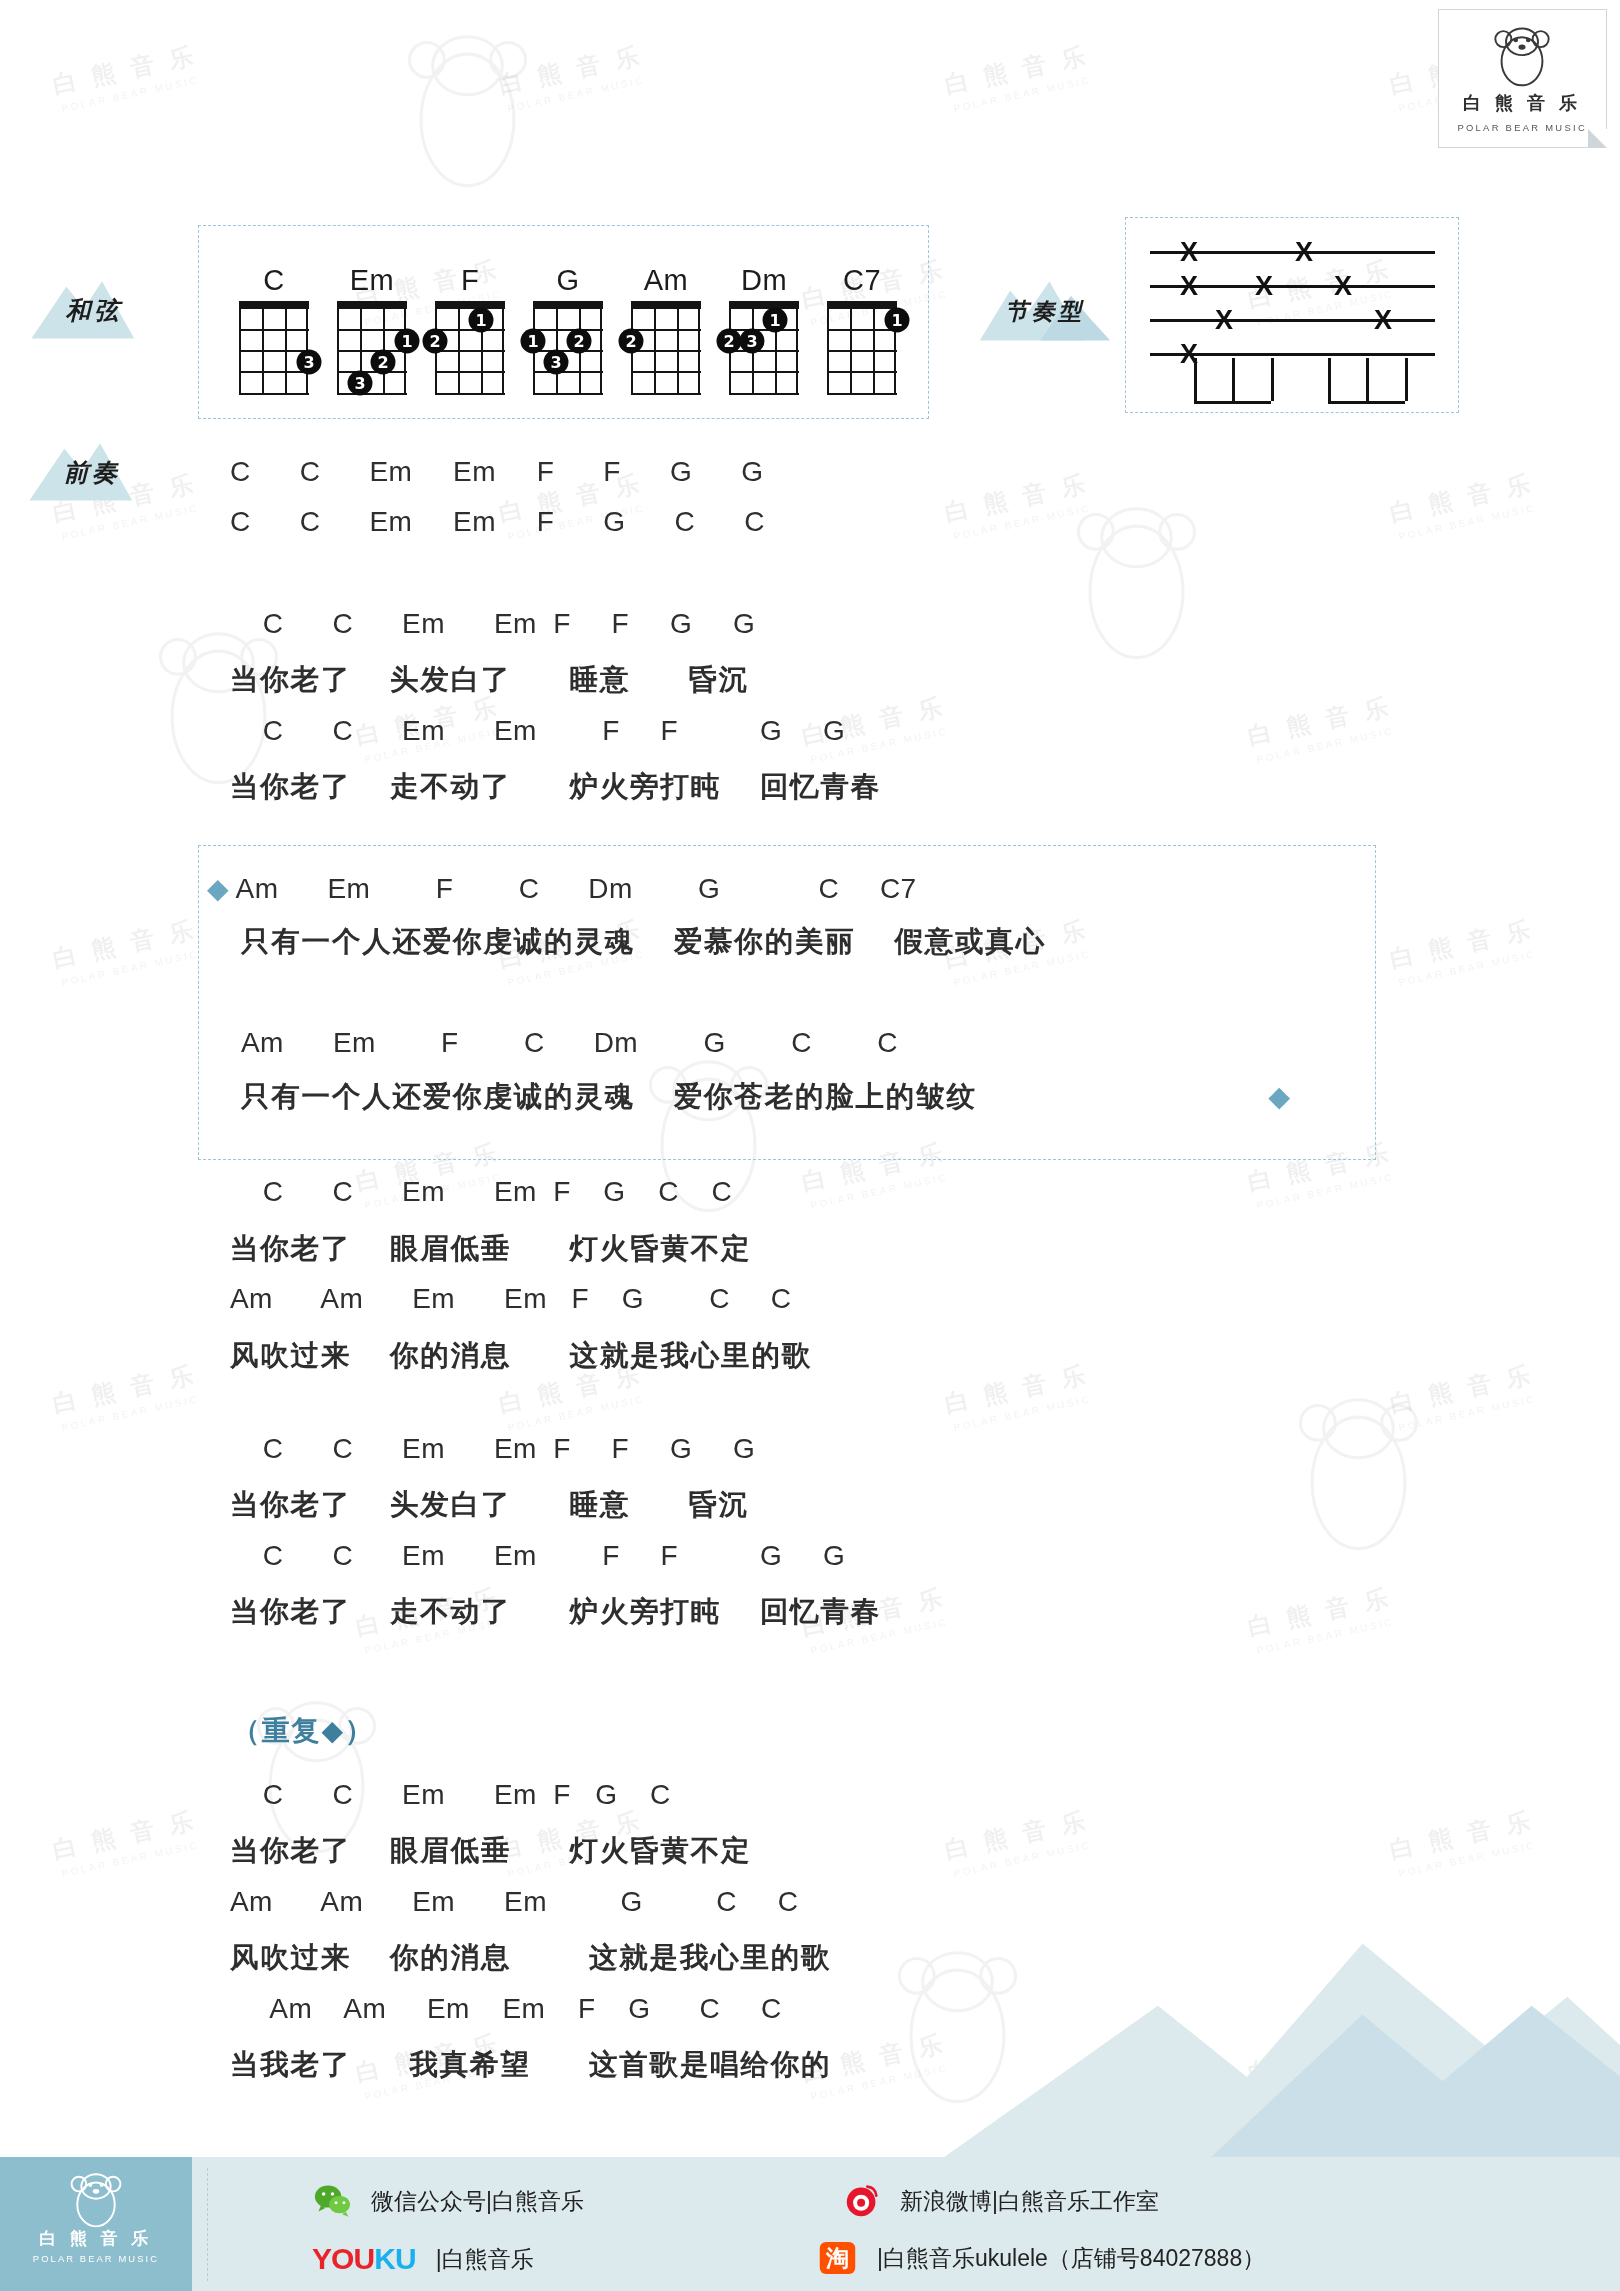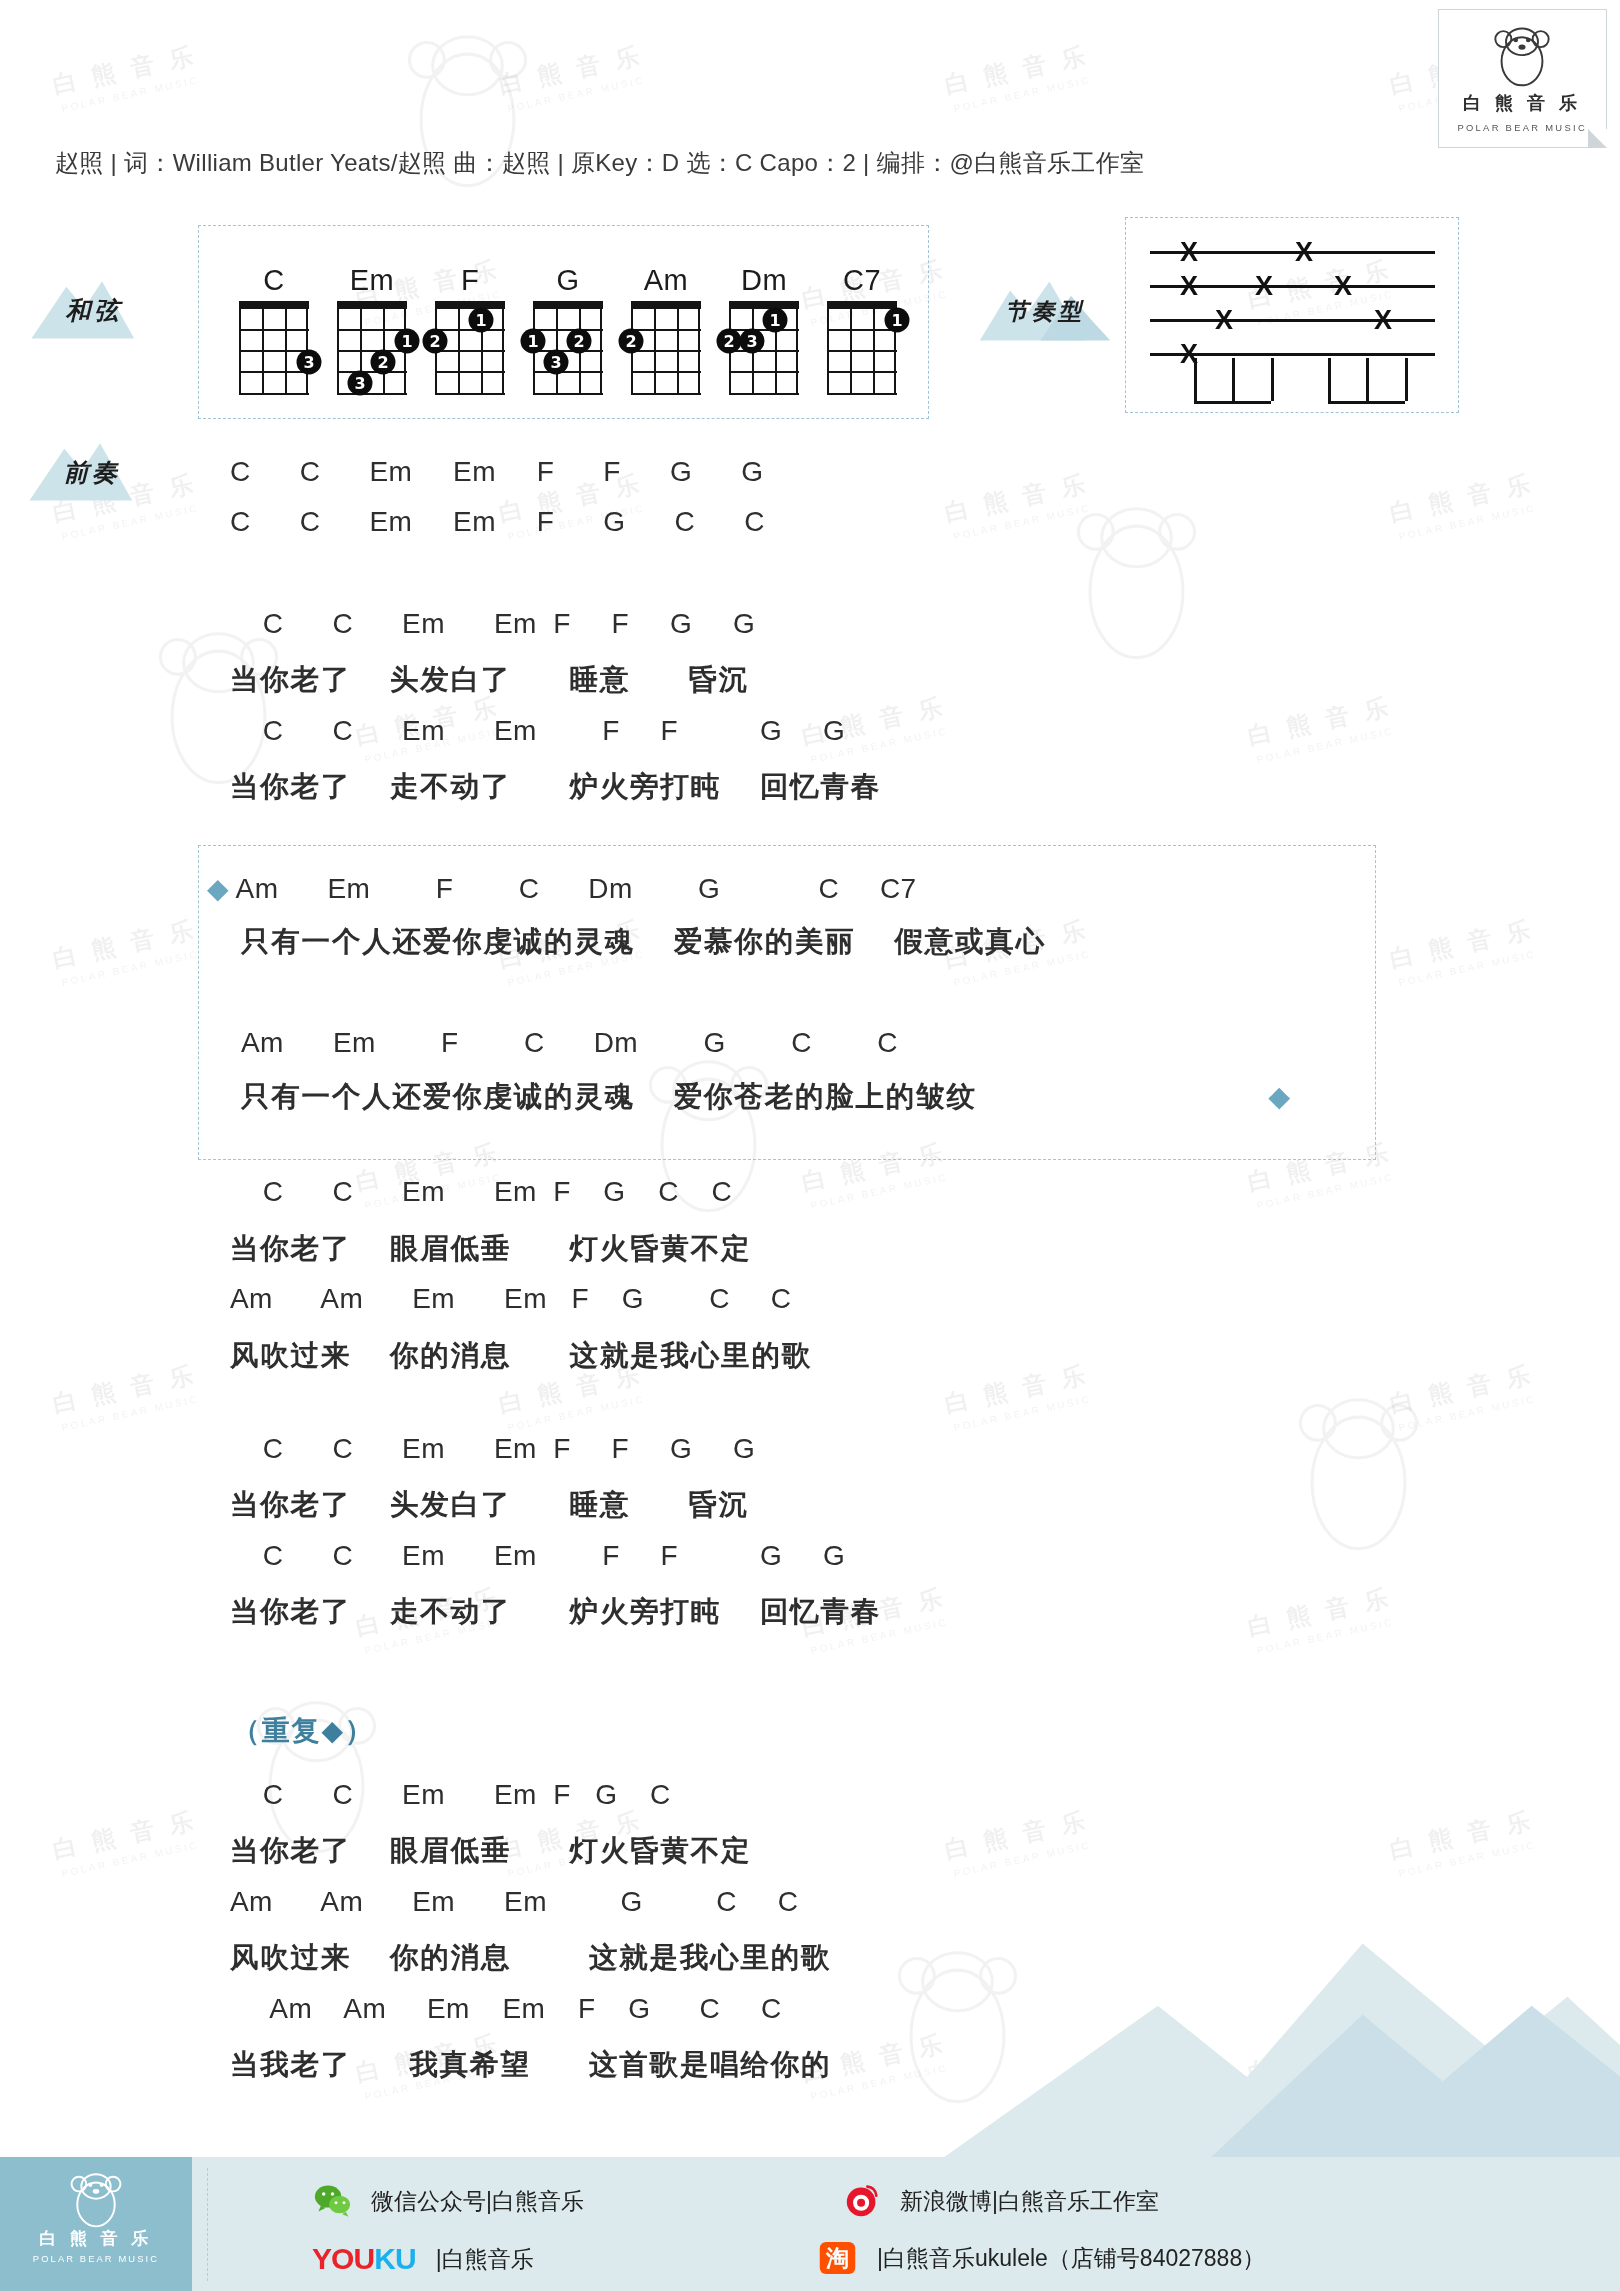--- a/index.html
+++ b/index.html
@@ -203,21 +203,20 @@
     </svg>
   </div>
 
 <div class="sheet">
 
   <svg width="677" height="267" style="position:absolute;right:0;bottom:135px;z-index:0;" viewBox="0 0 760 300">
     <path d="M0 300 L240 130 L340 210 L470 60 L620 185 L700 120 L760 175 L760 300 Z" fill="#dceaed"></path>
     <path d="M300 300 L470 140 L560 215 L660 130 L760 210 L760 300 Z" fill="#cadfe7"></path>
   </svg>
 
-  <div class="meta">赵照 | 词：William Butler Yeats/赵照 曲：赵照 | 原Key：D  选：C  Capo：2 | 编排：@白熊音乐工作室</div>
 
   <div class="logo-box">
     <svg class="logo-bear" width="77" height="64" viewBox="0 0 86 72">
       <g fill="none" stroke="#3a3a3a" stroke-width="2.2" stroke-linecap="round">
         <ellipse cx="43" cy="42" rx="23" ry="27"></ellipse>
         <circle cx="22" cy="17" r="9"></circle>
         <circle cx="64" cy="17" r="9"></circle>
         <ellipse cx="43" cy="20" rx="18" ry="15"></ellipse>
       </g>
       <circle cx="36" cy="18" r="2.6" fill="#3a3a3a"></circle>

